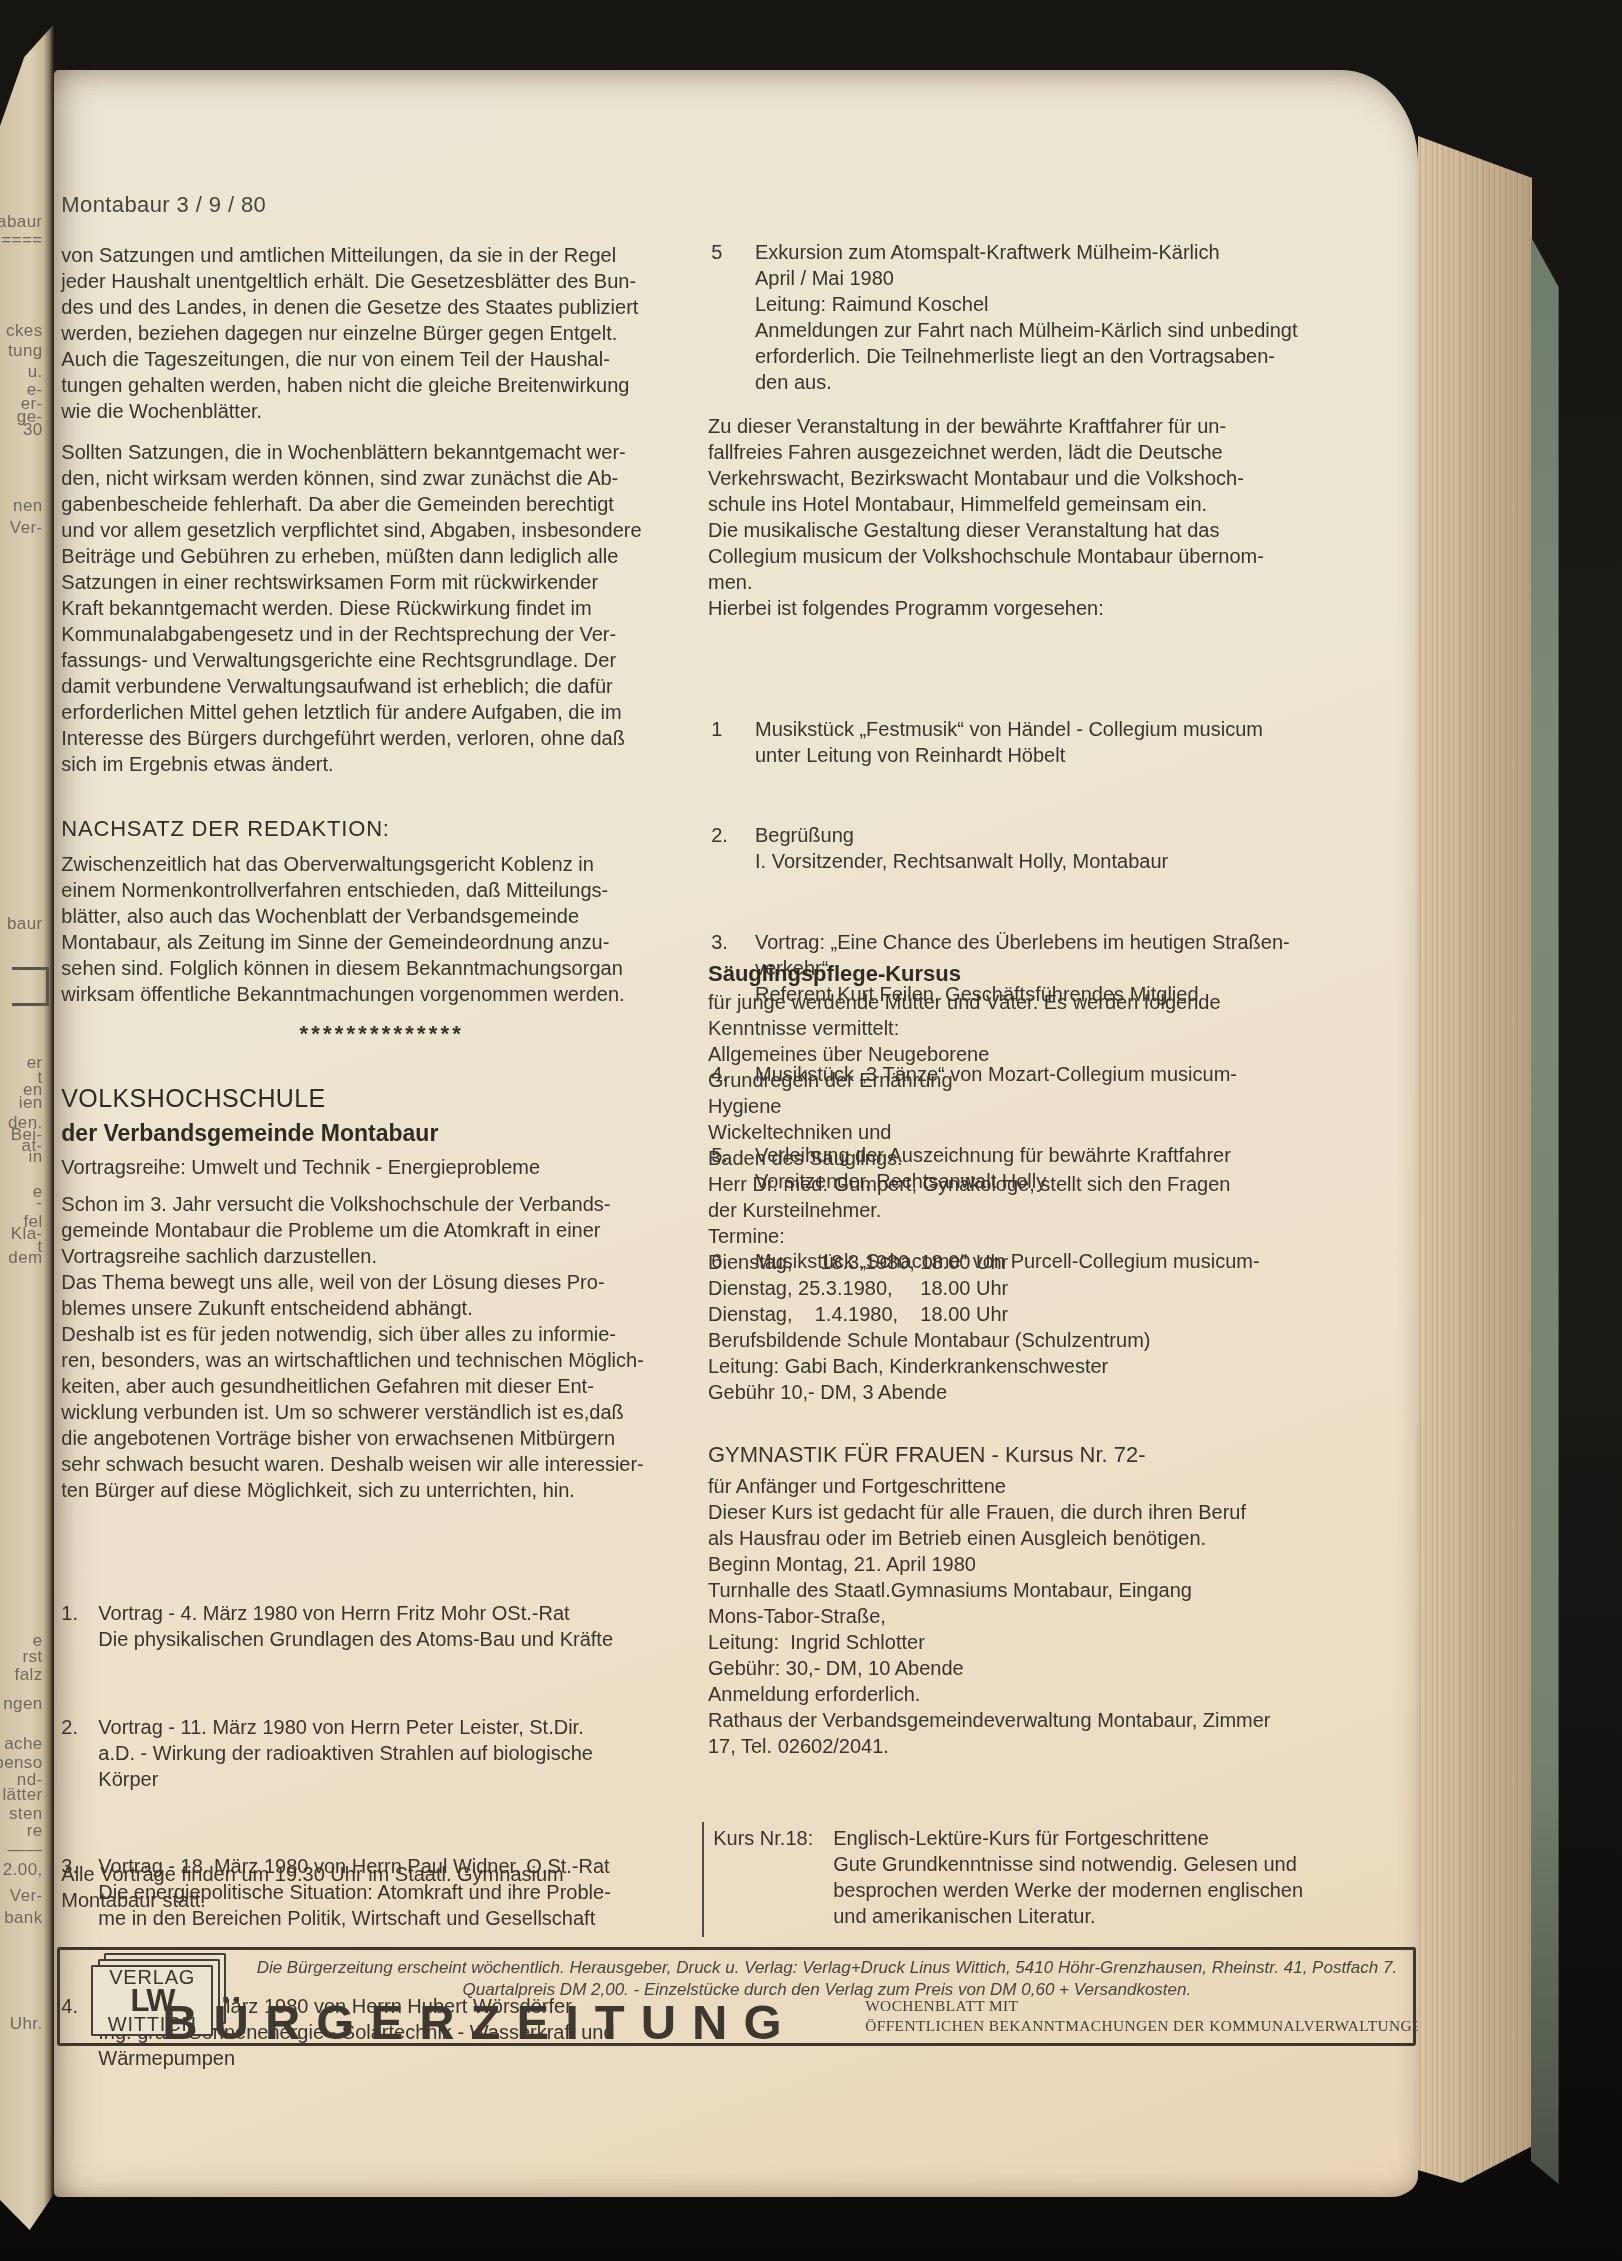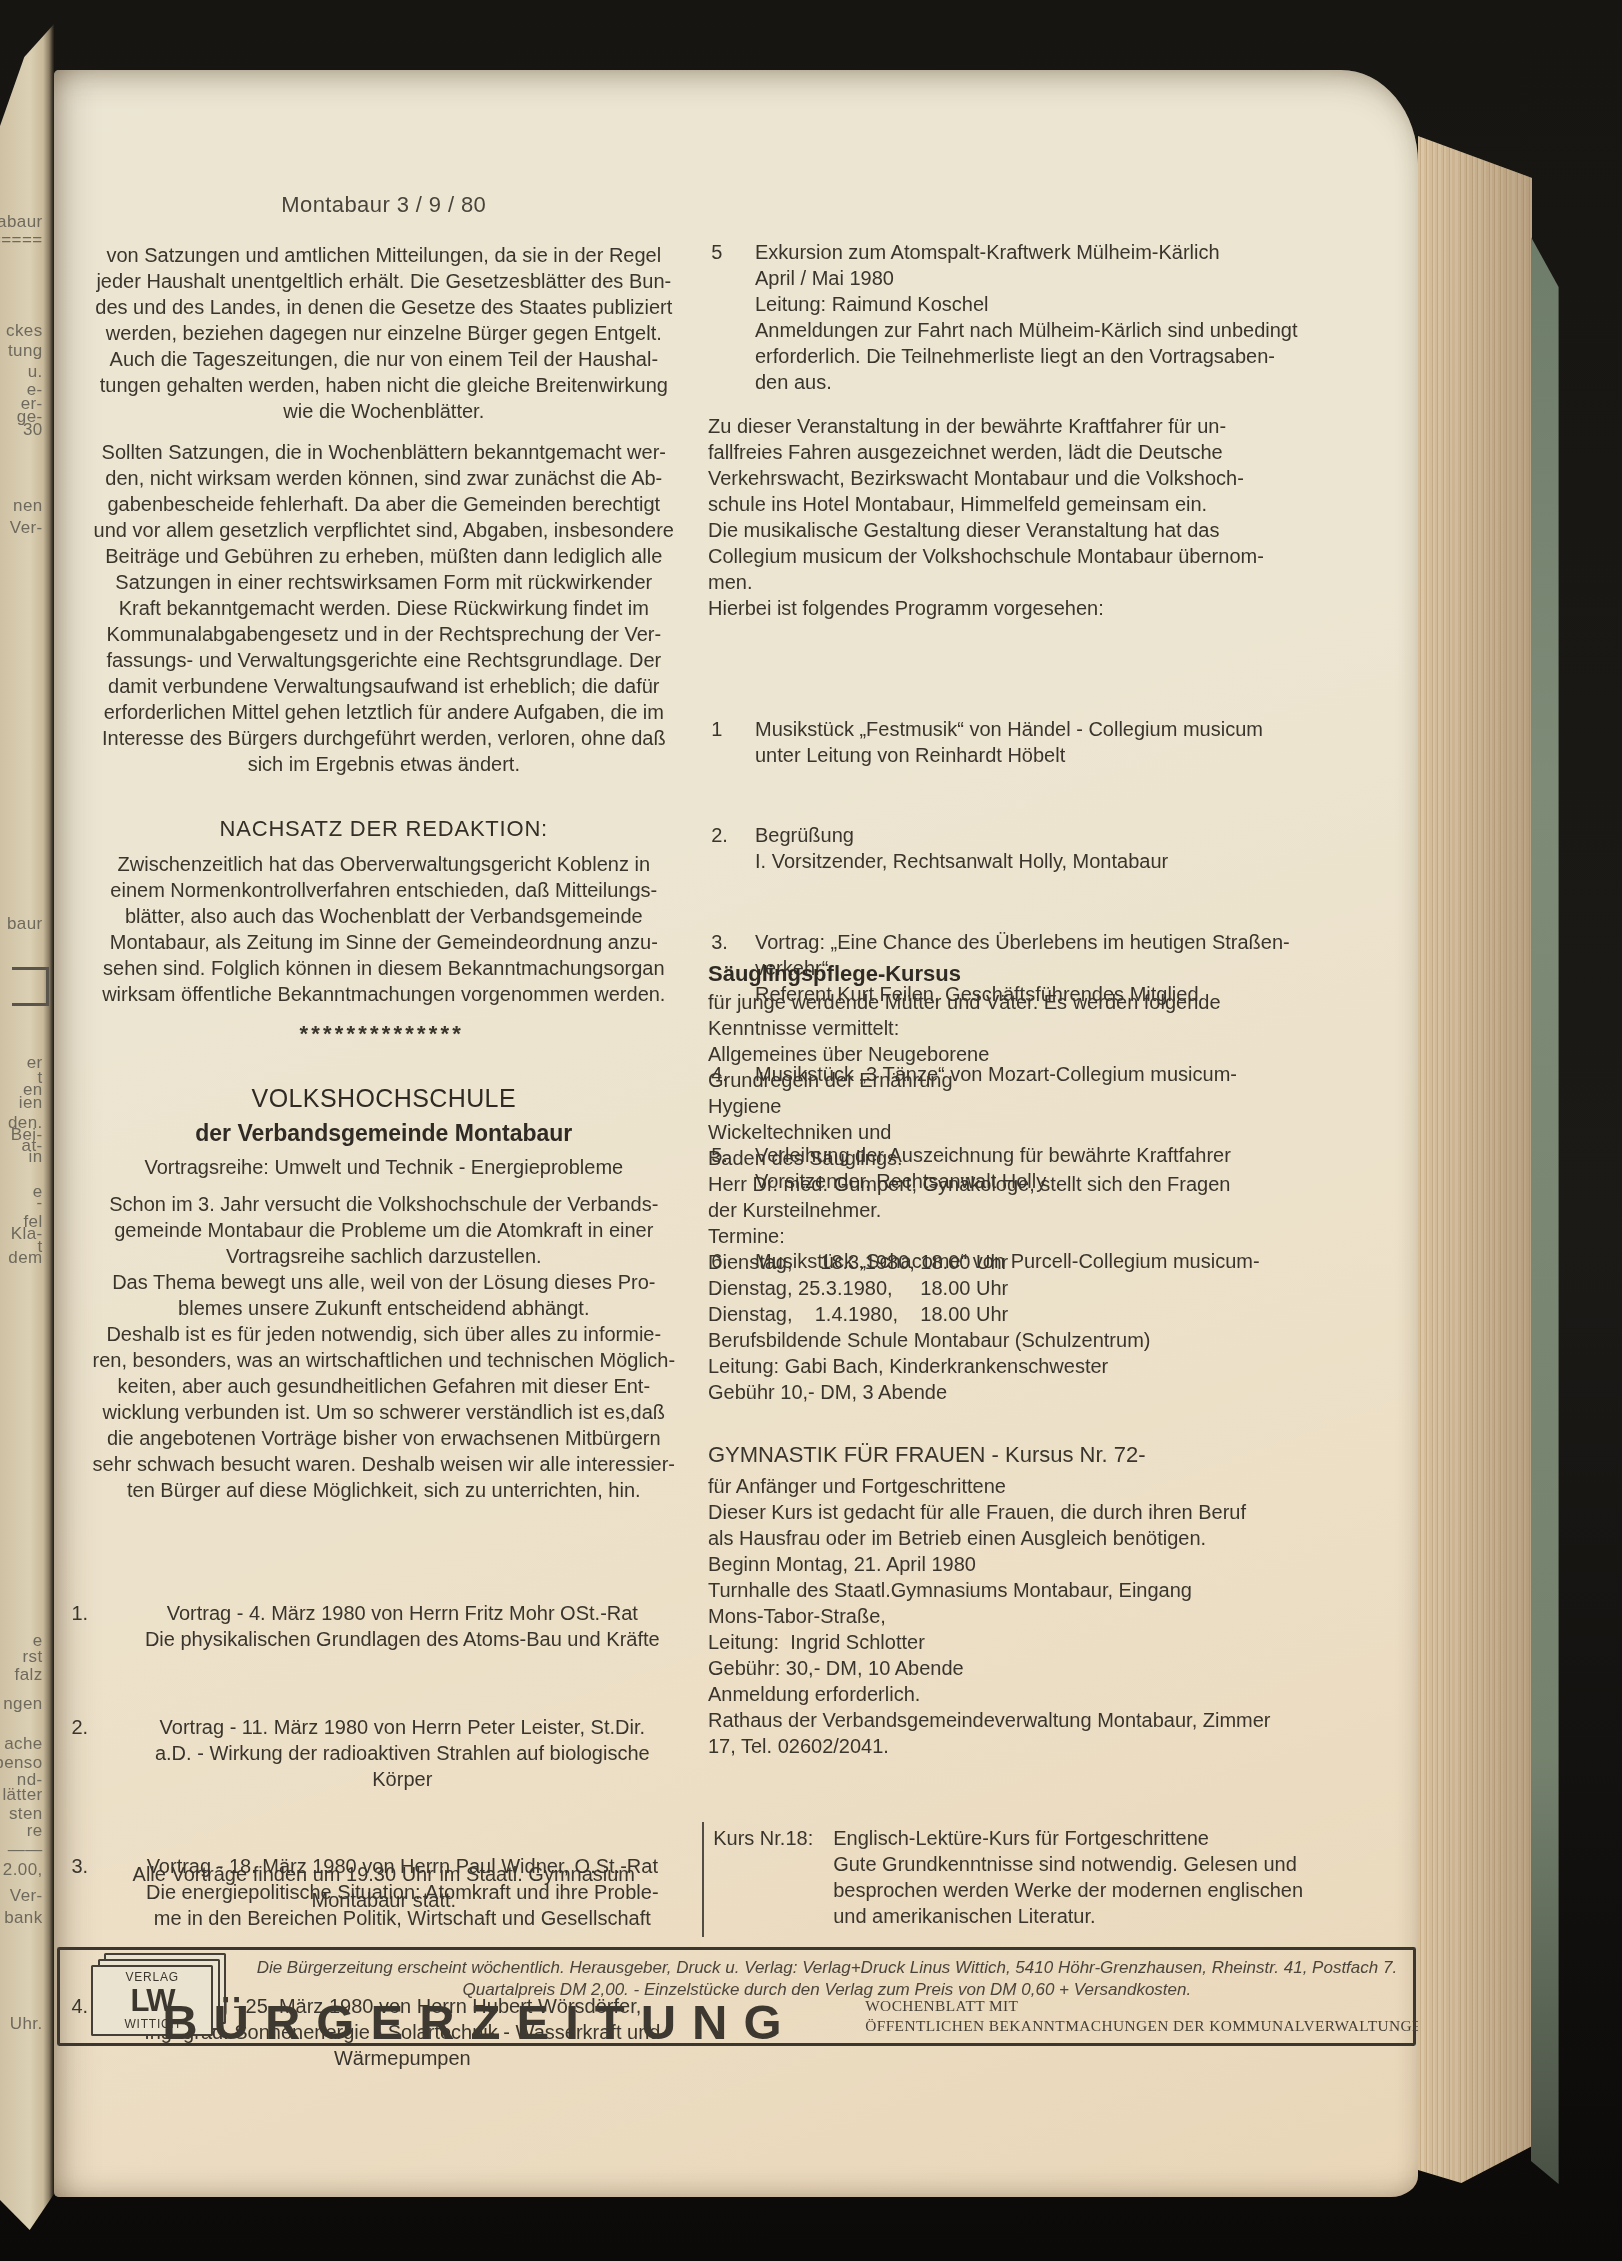--- a/index.html
+++ b/index.html
@@ -32,21 +32,21 @@
     background:linear-gradient(to right,rgba(120,85,50,.06),rgba(100,72,45,.32)),
       repeating-linear-gradient(90deg,#dcc5a2 0 2.4px,#ccb48f 2.4px 3.2px,#e2cfae 3.2px 5.7px);
     clip-path:polygon(0 0,100% 42px,100% 2010px,38% 100%,0 2034px); }
   .cover-strip { position:absolute; left:1531px; top:237px; width:27.6px; height:1947px;
     background:linear-gradient(180deg,#6e7c6a,#7e8b77 28%,#75826e 78%,#495145 100%);
     clip-path:polygon(0 0,100% 50px,100% 100%,0 1924px); }
 
   
   .tb { position:absolute; white-space:pre-line; font-size:20px; line-height:26px;
         color:#3a352c; }
-  .col-left  { left:7.3px;   width:645px;text-align:center; }
+  .col-left  { left:7.3px;   width:645px; }
   .col-right { left:654px; width:702px; }
 
   .dateline { font-size:22px; color:#49443b; letter-spacing:0.4px; }
   .h-caps   { font-size:22px; letter-spacing:0.8px; color:#332e26; }
   .h-bold1  { font-weight:normal; font-size:25px; letter-spacing:0.4px; color:#2f2b24; }
   .h-bold2  { font-weight:bold; font-size:23px; color:#2f2b24; }
   .h-bold3  { font-weight:bold; font-size:22px; color:#2f2b24; }
   .stars    { text-align:center; font-weight:bold; letter-spacing:3.2px; font-size:22px; }
 
   .hang-item { display:flex; align-items:flex-start; margin-bottom:9.7px; }
@@ -63,21 +63,21 @@
   
   .footer-box { position:absolute; left:3.2px; top:1877px; width:1359px; height:99px;
     border:3.2px solid #3b362e; border-radius:2.4px; }
   .logo-wrap { position:absolute; left:31px; top:3.2px; width:143px; height:88px; }
   .sheet { position:absolute; width:122px; height:71px; background:#eae3d0;
            border:2.4px solid #443f37; border-radius:1.6px; }
   .sheet.back  { left:13px; top:0; }
   .sheet.mid   { left:6.5px;  top:5.7px; }
   .sheet.front { left:0; top:11.4px; display:flex; flex-direction:column;
                  align-items:center; justify-content:center; }
-  .logo-top, .logo-bottom { font-size:12px; letter-spacing:0.8px; color:#3b362e; line-height:18px; }
+  .logo-top, .logo-bottom { font-size:20px; letter-spacing:0.8px; color:#3b362e; line-height:18px; }
   .logo-mono { font-size:31px; font-weight:800; letter-spacing:-1.6px; color:#3b362e; line-height:29px; }
 
   .imprint { position:absolute; left:195px; right:14.6px; top:6.5px; text-align:center;
              font-style:italic; font-size:17px; line-height:22px; color:#4a443a; }
   .masthead { position:absolute; left:102px; top:44px; font-size:49px; font-weight:bold;
               letter-spacing:16px; color:#3e3930; white-space:nowrap; }
   .masthead-sub { position:absolute; left:805px; top:46px; width:535px;
               font-family:"Liberation Serif", serif; font-size:15.4px; letter-spacing:0.4px;
               line-height:20px; color:#443f36; white-space:nowrap; }
 </style>

